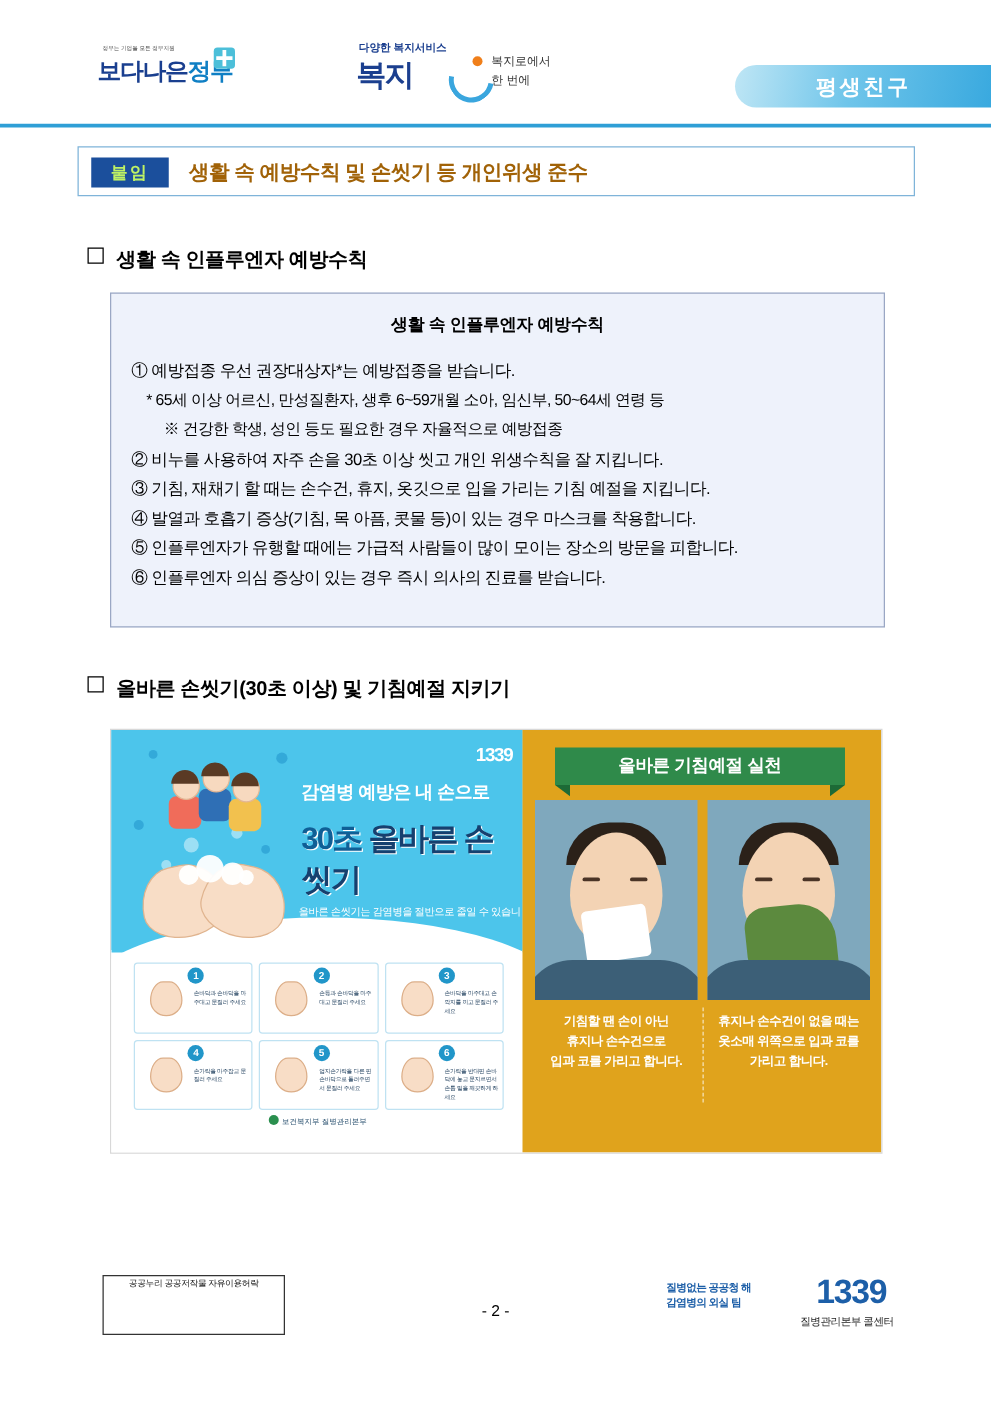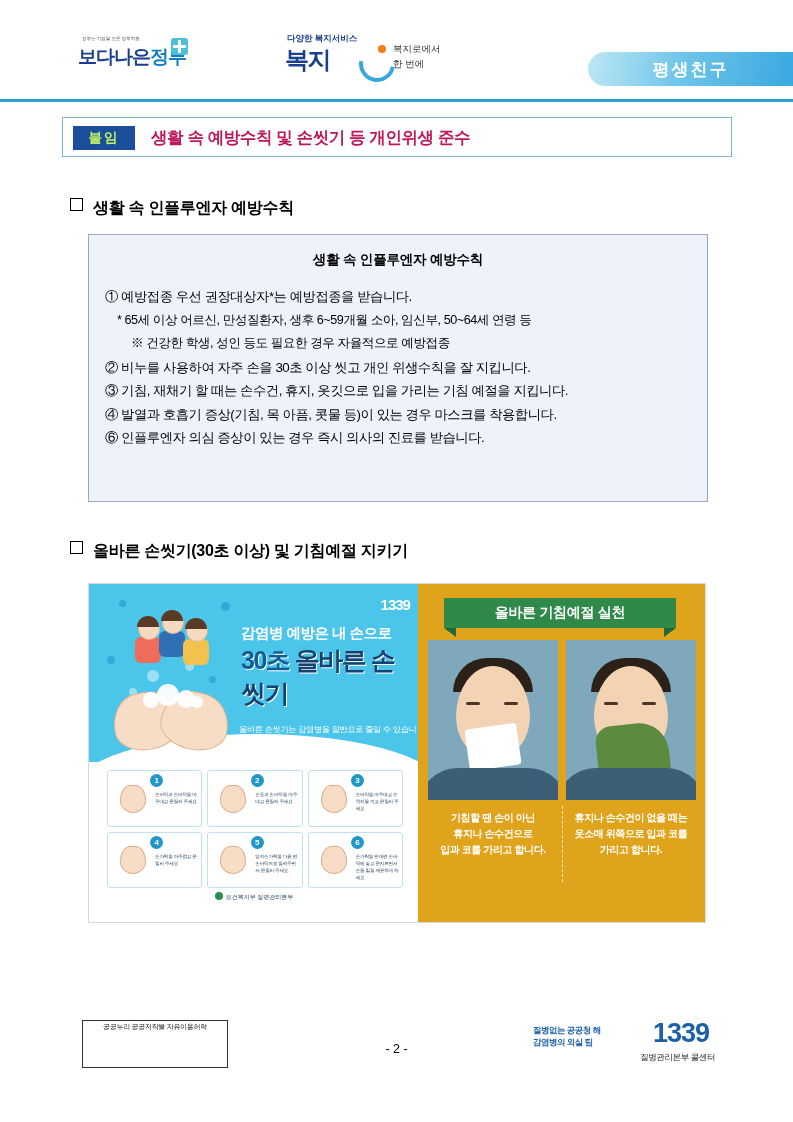--- a/index.html
+++ b/index.html
@@ -167,21 +167,21 @@
     display: flex;
     align-items: center;
     justify-content: center;
     letter-spacing: 2px;
   }
   .title-text {
     position: absolute;
     left: 88px; top: 9px;
     font-size: 16.5px;
     font-weight: bold;
-    color: #be185d;
+    color: #a16207;
     letter-spacing: -0.4px;
   }
 
   
   .sec-head {
     position: absolute;
     font-size: 16px;
     font-weight: bold;
     letter-spacing: -0.3px;
     color: #000;
@@ -334,21 +334,21 @@
     left: 152px; top: 40px;
     width: 170px;
   }
   .pl-t1 {
     font-size: 14.5px;
     font-weight: bold;
     color: #ffffff;
     letter-spacing: -0.5px;
   }
   .pl-t2 {
-    margin-top: 1px;
+    margin-top: 11px;
     font-size: 25px;
     font-weight: bold;
     color: #16406f;
     letter-spacing: -1.5px;
     text-shadow: 1px 1px 0 #ffffff;
   }
   .pl-t2 em { font-style: normal; color: #0f5f96; }
   .pl-badge1339 {
     position: absolute;
     right: 8px; top: 12px;
@@ -691,20 +691,21 @@
 
   <div class="rules-box">
     <div class="rules-title">생활 속 인플루엔자 예방수칙</div>
     <div class="rules-list">
       <div class="li">① 예방접종 우선 권장대상자*는 예방접종을 받습니다.</div>
       <div class="li sub">* 65세 이상 어르신, 만성질환자, 생후 6~59개월 소아, 임신부, 50~64세 연령 등</div>
       <div class="li sub2">※ 건강한 학생, 성인 등도 필요한 경우 자율적으로 예방접종</div>
       <div class="li">② 비누를 사용하여 자주 손을 30초 이상 씻고 개인 위생수칙을 잘 지킵니다.</div>
       <div class="li">③ 기침, 재채기 할 때는 손수건, 휴지, 옷깃으로 입을 가리는 기침 예절을 지킵니다.</div>
       <div class="li">④ 발열과 호흡기 증상(기침, 목 아픔, 콧물 등)이 있는 경우 마스크를 착용합니다.</div>
+      <div class="li">⑤ 인플루엔자가 유행할 때에는 가급적 사람들이 많이 모이는 장소의 방문을 피합니다.</div>
       <div class="li">⑥ 인플루엔자 의심 증상이 있는 경우 즉시 의사의 진료를 받습니다.</div>
     </div>
   </div>
 
   <div class="sec-head" id="sec2">
     <span class="sq"></span><span>올바른 손씻기(30초 이상) 및 기침예절 지키기</span>
   </div>
 
   <div class="posters">
 

